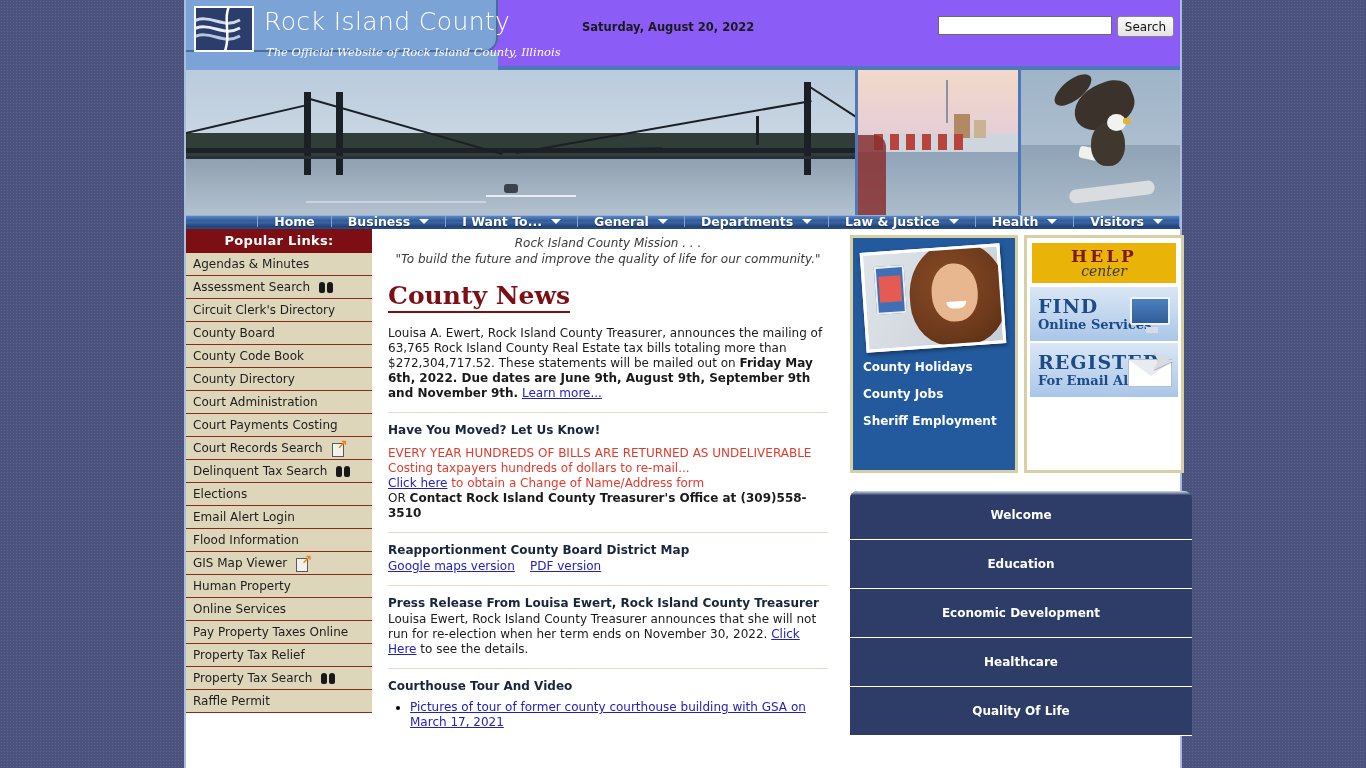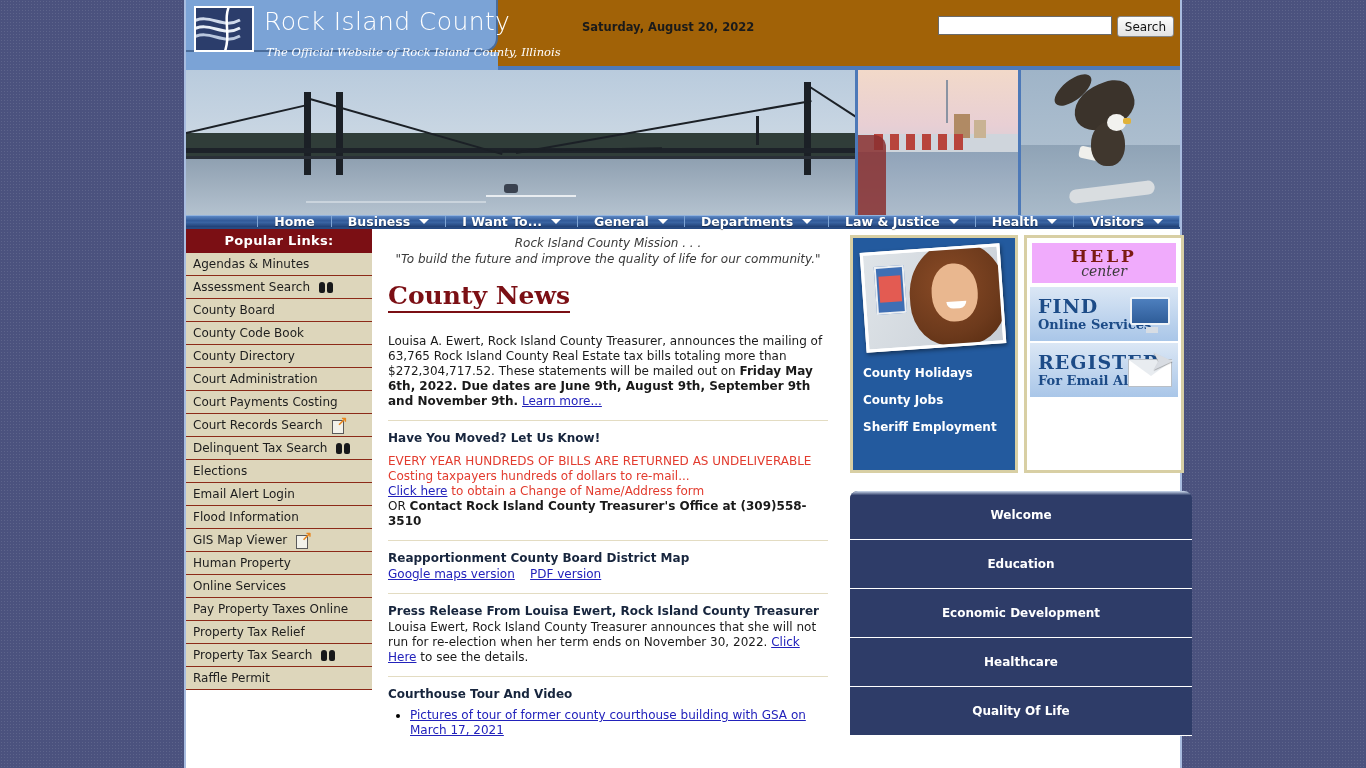--- a/index.html
+++ b/index.html
@@ -19,21 +19,21 @@
   #page {
     position:absolute; left:184px; top:0; width:998px; height:768px;
     background:#ffffff;
     border-left:2px solid #a9bde0;
     border-right:2px solid #a9bde0;
   }
 
   
   .header {
     position:relative; height:70px;
-    background:#a16207;
+    background:#8b5cf6;
     border-bottom:4px solid #4d79b8;
   }
   .brand-tab {
     position:absolute; left:0; top:0; width:312px; height:52px;
     background:#7ba3d6;
     border-bottom-right-radius:14px;
     border-right:2px solid #4a6c9a;
     border-bottom:2px solid #4a6c9a;
   }
   .brand-strip {
@@ -151,21 +151,21 @@
 
   
   .mid-col { width:470px; flex:0 0 470px; padding:6px 14px 0 16px; background:#fff; }
   .mission { text-align:center; font-style:italic; color:#3a3a3a; font-size:12px; line-height:16px;
              font-family:"DejaVu Sans", sans-serif; }
   .news-title { font-family:"DejaVu Serif", serif; font-weight:bold; color:#7b0f14;
                 font-size:25px; margin:14px 0 2px; display:inline-block;
                 border-bottom:2px solid #7b0f14; padding-bottom:1px; }
   .sec { padding-top:10px; }
   .hl { font-size:12px; font-weight:bold; color:#17253d; }
-  .p { font-size:12px; color:#1a1a1a; line-height:15px; margin-top:9px; }
+  .p { font-size:12px; color:#1a1a1a; line-height:15px; margin-top:1px; }
   .p b { font-weight:bold; }
   a.lnk { color:#2222bb; text-decoration:underline; cursor:pointer; }
   .rule { border-top:1px solid #e3dcc2; margin:11px 0 0; }
   .red { color:#e23b2e; font-size:12px; line-height:15px; }
   .bullets { margin:7px 0 0 22px; padding:0; }
   .bullets li { font-size:12px; line-height:15px; margin-bottom:9px; }
   .tight { margin-top:2px; }
 
   
   .right-col { width:342px; flex:0 0 342px; padding:6px 0 0 8px; }
@@ -179,26 +179,26 @@
   .pp-mon { position:absolute; left:10px; top:12px; width:30px; height:48px; background:#3f6fb4;
             border:2px solid #eceff2; }
   .pp-mon2 { position:absolute; left:14px; top:22px; width:22px; height:26px; background:#e35b52; }
   .pp-hair { position:absolute; right:-6px; top:-8px; width:96px; height:104px;
              background:radial-gradient(circle at 40% 40%, #8a4b26 0%, #6d3a1c 60%, #53290f 100%);
              border-radius:50% 50% 42% 42%; }
   .pp-face { position:absolute; right:22px; top:14px; width:46px; height:58px;
              background:#e9b78f; border-radius:48% 48% 46% 46%; }
   .pp-smile { position:absolute; right:34px; top:52px; width:20px; height:7px;
               background:#fff; border-radius:0 0 10px 10px; }
-  .rlinks { margin-top:18px; }
+  .rlinks { margin-top:12px; }
   .rlink { color:#ffffff; font-size:12px; font-weight:bold; margin-bottom:13px; cursor:pointer; }
 
   .btn-panel { width:160px; margin-left:6px; background:#ffffff; border:3px solid #d8cfa4; height:238px;
                padding:3px; }
-  .help-btn { height:44px; background:#f0abfc; border:2px solid #fff; display:flex;
+  .help-btn { height:44px; background:#eab308; border:2px solid #fff; display:flex;
               flex-direction:column; align-items:center; justify-content:center; cursor:pointer; }
   .help-top { font-family:"DejaVu Serif", serif; font-weight:bold; color:#7b1a12;
               font-size:17px; letter-spacing:3px; line-height:17px; }
   .help-bot { font-family:"DejaVu Serif", serif; font-style:italic; color:#3a3a3a;
               font-size:14px; line-height:14px; margin-top:-1px; }
   .find-btn, .reg-btn { position:relative; height:54px; margin-top:2px; cursor:pointer;
       background:linear-gradient(#dbe7f5,#a9c6e8); overflow:hidden; }
   .fb-l1 { position:absolute; left:8px; top:8px; font-family:"DejaVu Serif", serif; font-weight:bold;
            color:#1c4b87; font-size:19px; letter-spacing:1px; }
   .fb-l2 { position:absolute; left:8px; top:30px; font-family:"DejaVu Serif", serif; font-weight:bold;
@@ -340,20 +340,23 @@
       <div class="pl-head">Popular Links:</div>
       <div id="pl-list">
           <div class="pl-item">
             <span>Agendas &amp; Minutes</span>
           </div>
           <div class="pl-item">
             <span>Assessment Search</span>
             <span class="ic ic-binoc"></span>
           </div>
           <div class="pl-item">
+            <span>Circuit Clerk's Directory</span>
+          </div>
+          <div class="pl-item">
             <span>County Board</span>
           </div>
           <div class="pl-item">
             <span>County Code Book</span>
           </div>
           <div class="pl-item">
             <span>County Directory</span>
           </div>
           <div class="pl-item">
             <span>Court Administration</span>

